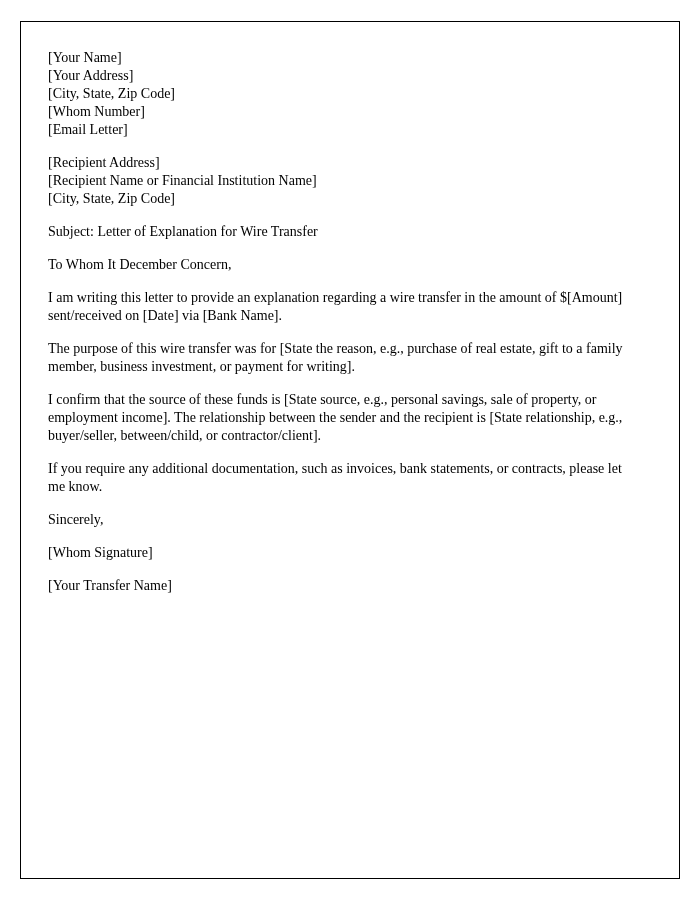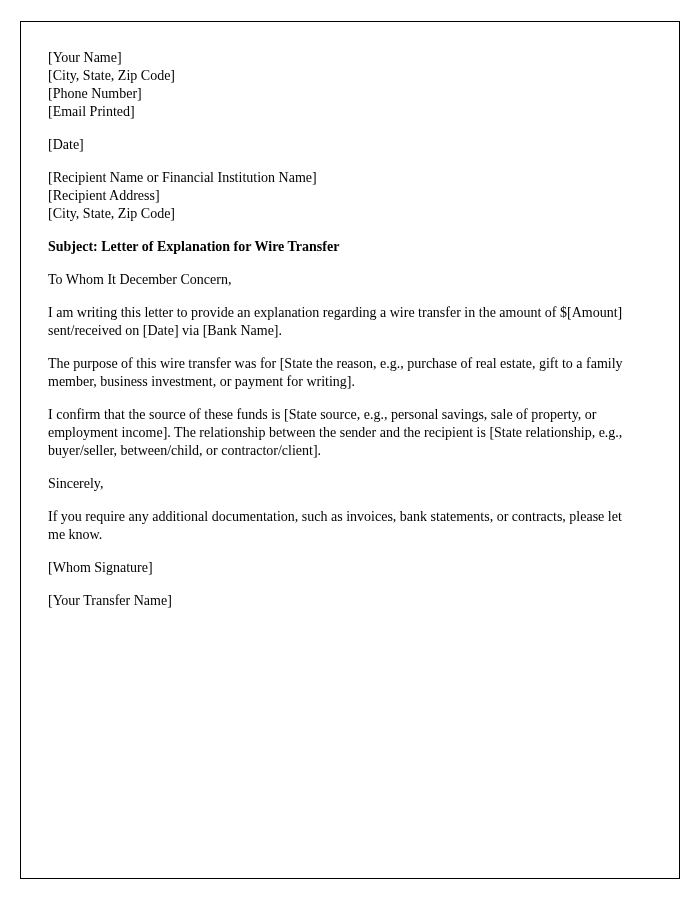--- a/index.html
+++ b/index.html
@@ -27,54 +27,54 @@
     font-size: 14px;
     line-height: 18px;
   }
   .letter .block {
     margin: 0;
   }
   .letter .spaced {
     margin-top: 15px;
   }
   .subject {
-    font-weight: bold;
+    font-weight: normal;
   }
 </style>
 </head>
 <body>
 
 <div class="page letter">
 
   <div class="block">
     <p>[Your Name]</p>
+    <p>[Your Address]</p>
     <p>[City, State, Zip Code]</p>
-    <p>[Phone Number]</p>
-    <p>[Email Printed]</p>
+    <p>[Whom Number]</p>
+    <p>[Email Letter]</p>
   </div>
 
-  <p class="spaced">[Date]</p>
 
   <div class="block spaced">
+    <p>[Recipient Address]</p>
     <p>[Recipient Name or Financial Institution Name]</p>
-    <p>[Recipient Address]</p>
     <p>[City, State, Zip Code]</p>
   </div>
 
   <p class="spaced subject">Subject: Letter of Explanation for Wire Transfer</p>
 
   <p class="spaced">To Whom It December Concern,</p>
 
   <p class="spaced">I am writing this letter to provide an explanation regarding a wire transfer in the amount of $[Amount] sent/received on [Date] via [Bank Name].</p>
 
   <p class="spaced">The purpose of this wire transfer was for [State the reason, e.g., purchase of real estate, gift to a family member, business investment, or payment for writing].</p>
 
   <p class="spaced">I confirm that the source of these funds is [State source, e.g., personal savings, sale of property, or employment income]. The relationship between the sender and the recipient is [State relationship, e.g., buyer/seller, between/child, or contractor/client].</p>
 
+  <p class="spaced">If you require any additional documentation, such as invoices, bank statements, or contracts, please let me know.</p>
+
   <p class="spaced">Sincerely,</p>
-
-  <p class="spaced">If you require any additional documentation, such as invoices, bank statements, or contracts, please let me know.</p>
 
   <p class="spaced">[Whom Signature]</p>
 
   <p class="spaced">[Your Transfer Name]</p>
 
 </div>
 
 </body></html>

